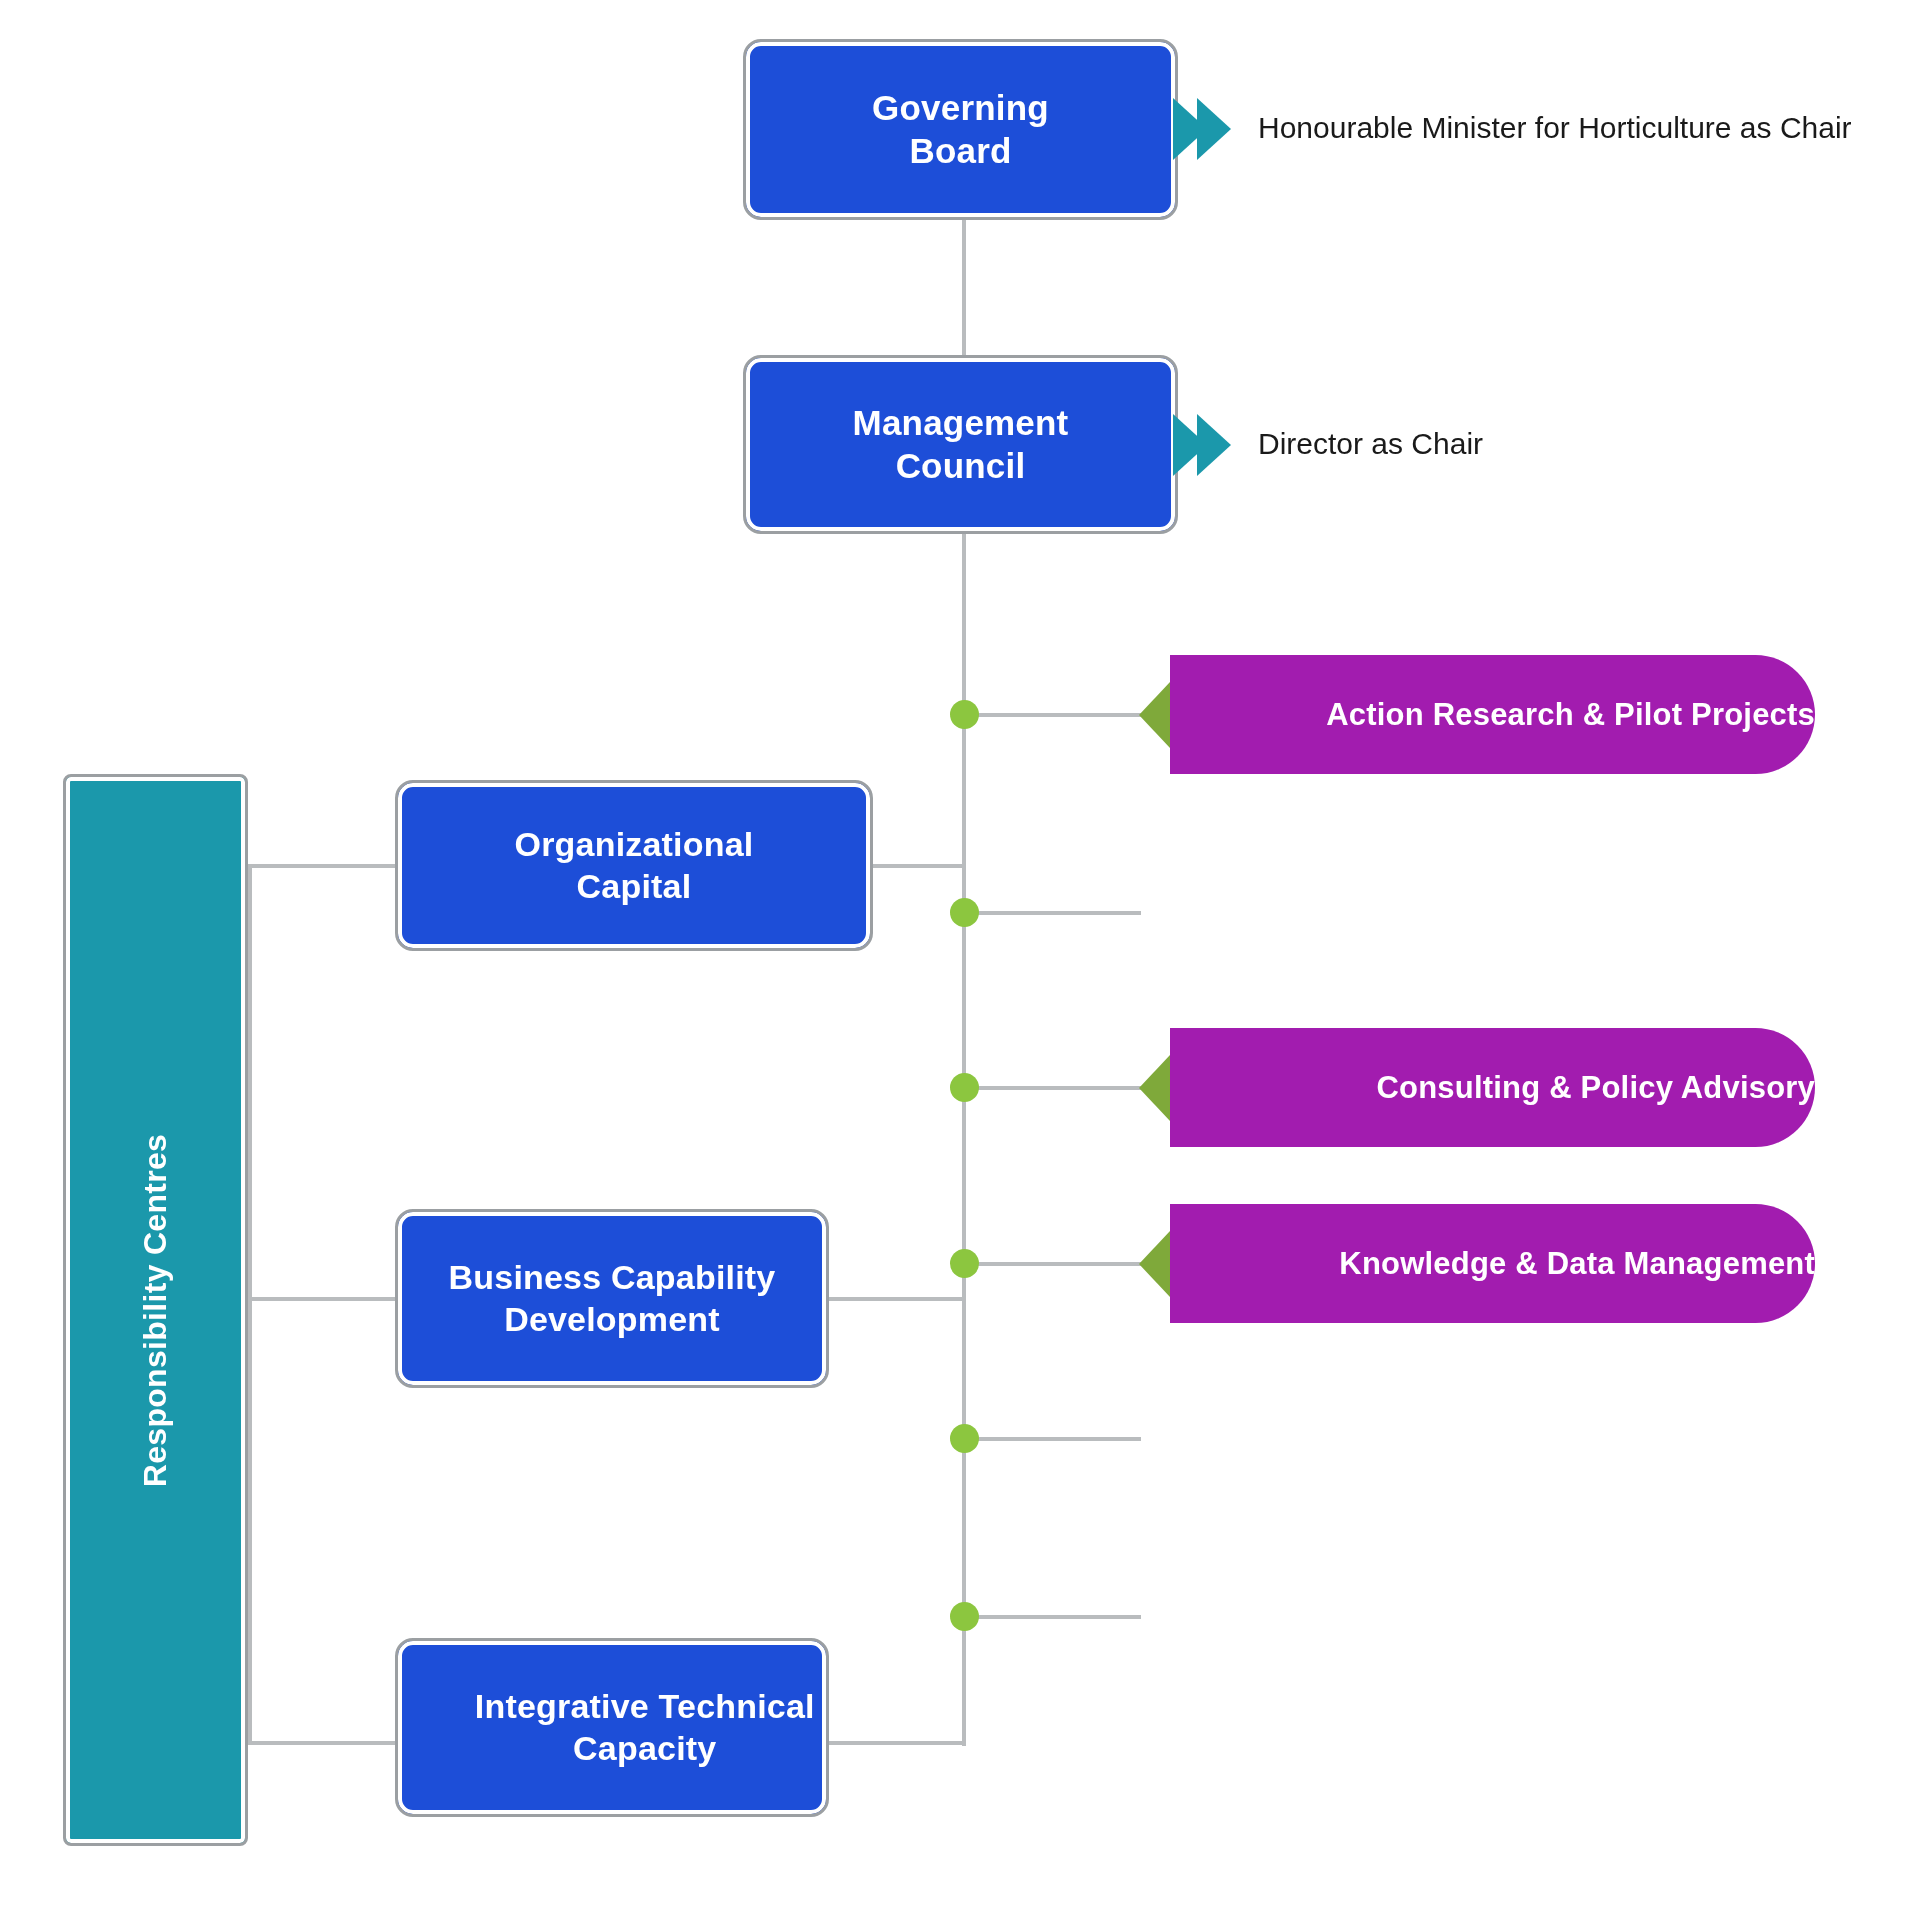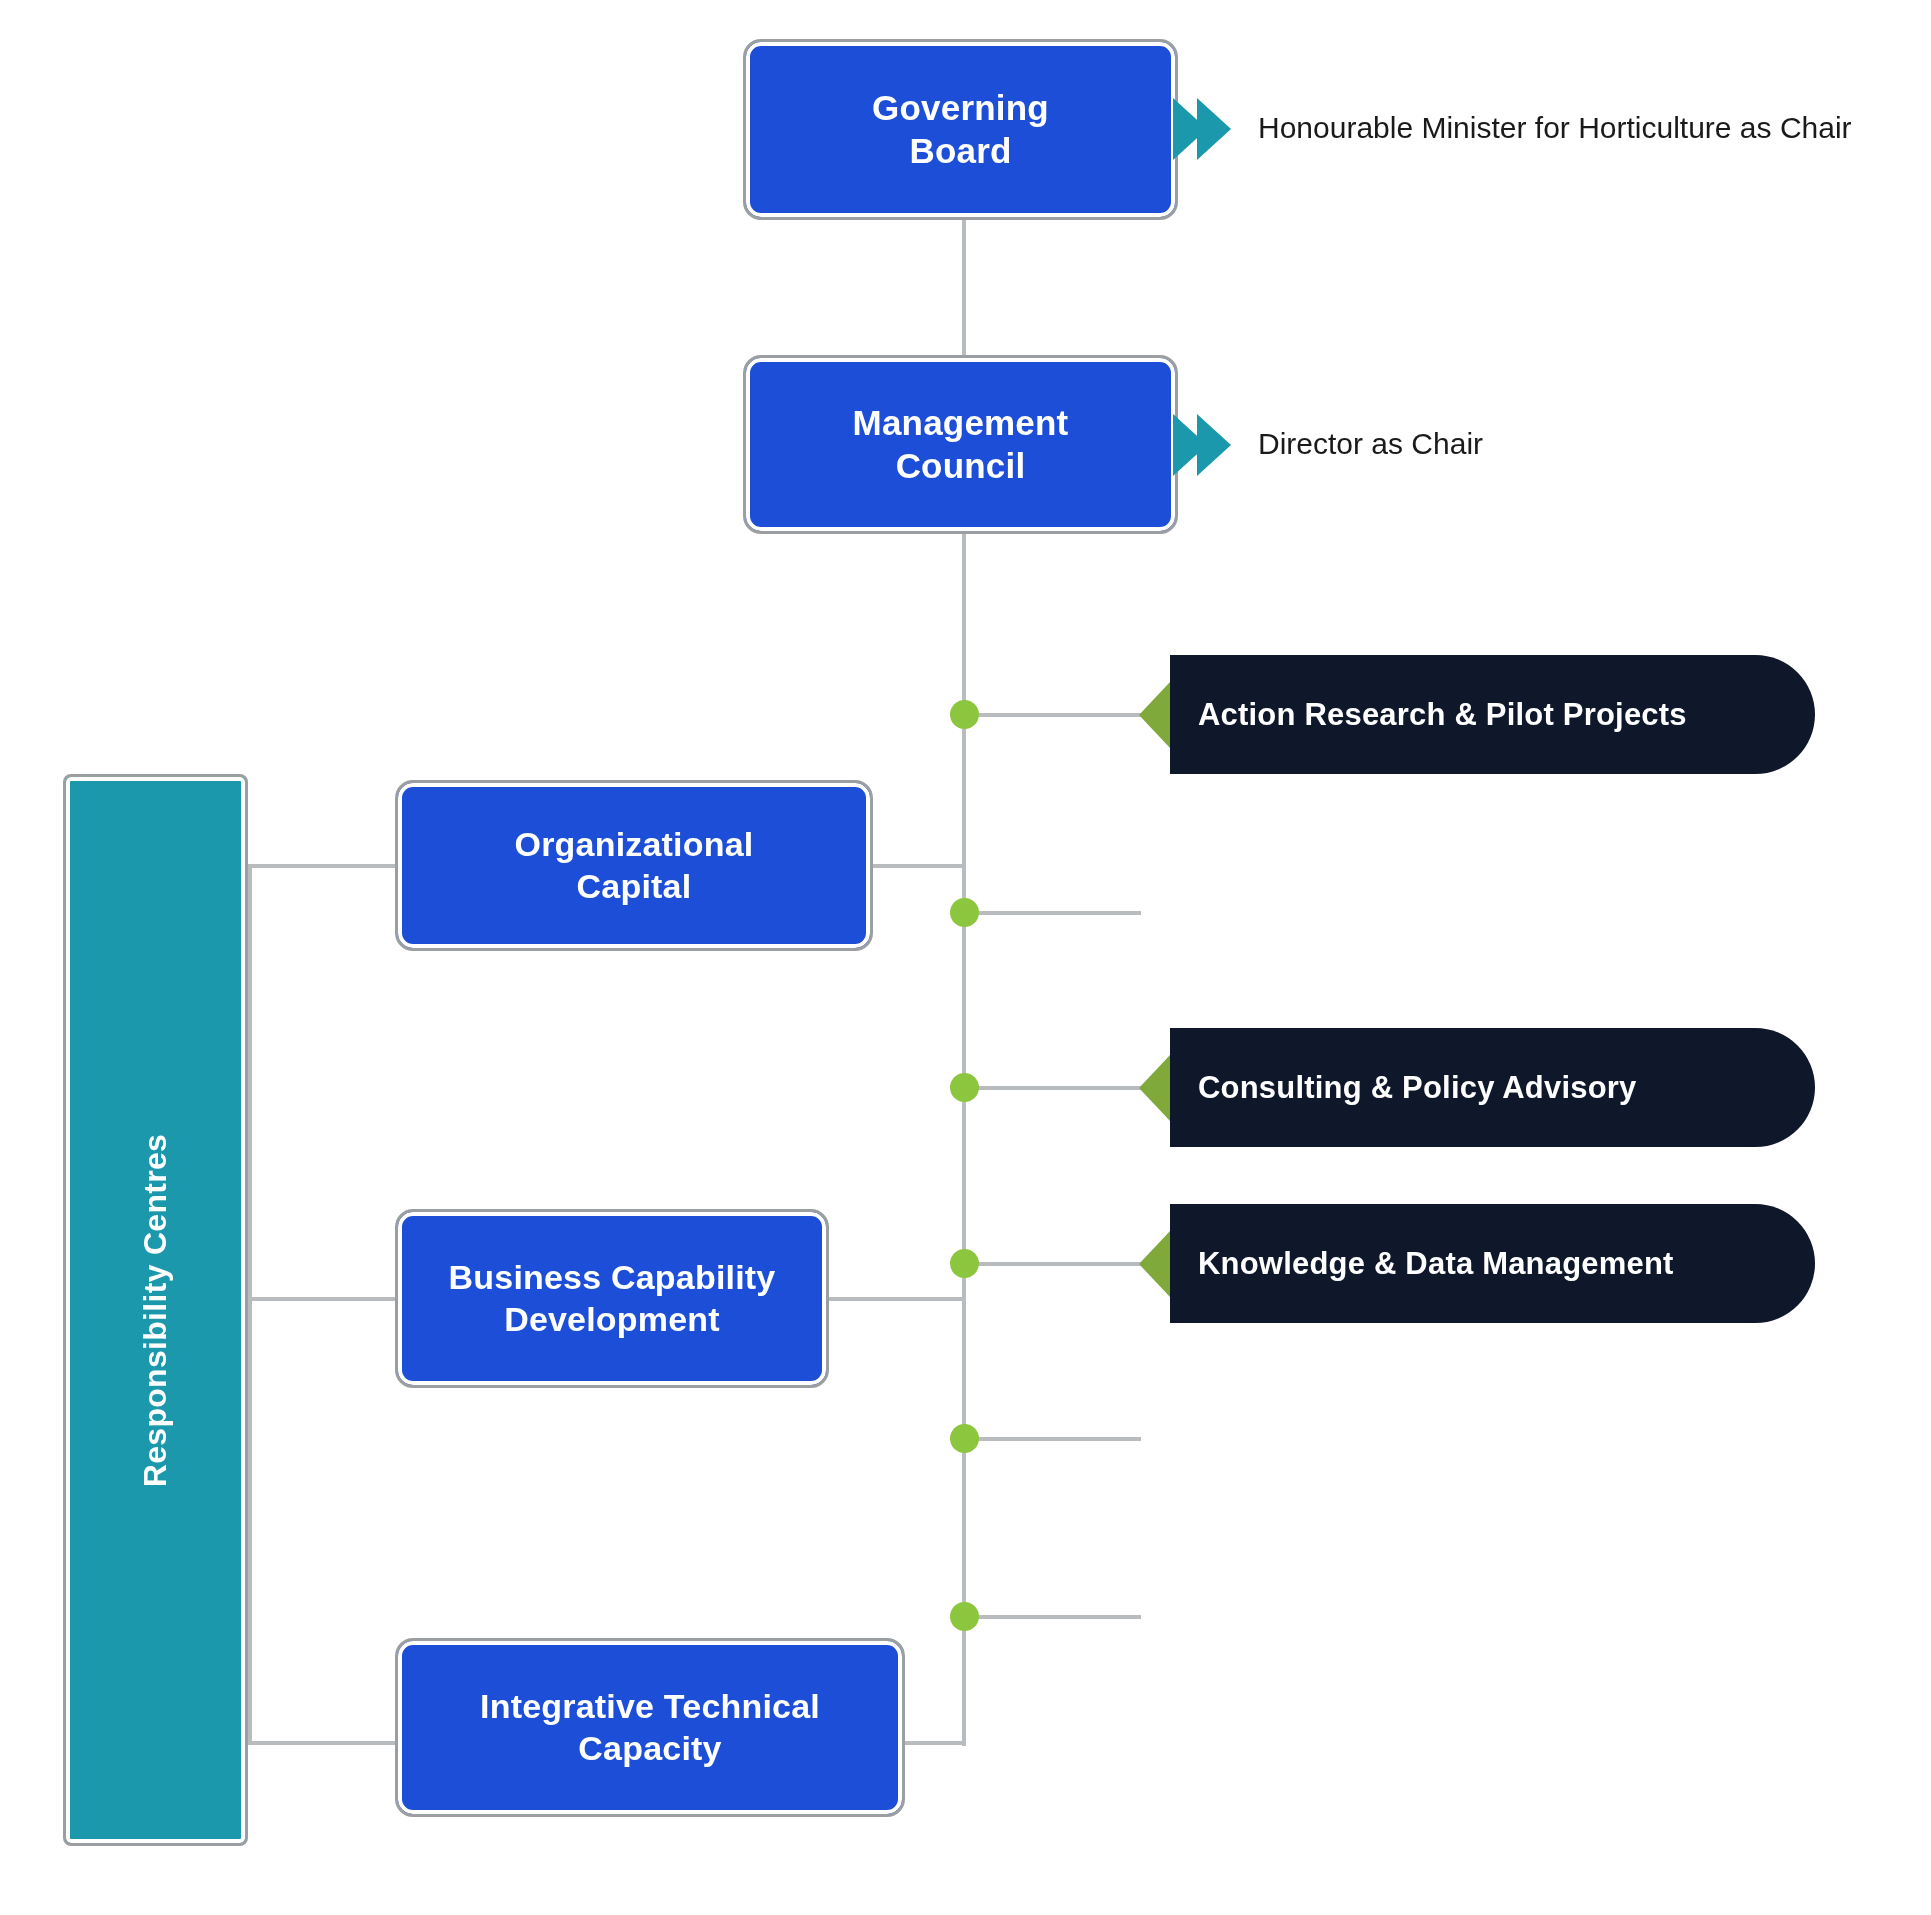--- a/index.html
+++ b/index.html
@@ -46,21 +46,21 @@
     line-height: 1.22;
     letter-spacing: 0.2px;
   }
   .teal-box .label { padding: 0 11.3px; }
 
   #governing-board  { left: 743px;  top: 39px;   width: 435px; height: 181px; font-size: 35px; }
   #management-council{ left: 743px; top: 355px;  width: 435px; height: 179px; font-size: 35px; }
 
   #org-capital      { left: 395px;  top: 780px;  width: 478px; height: 171px; font-size: 34px; }
   #business-cap     { left: 395px;  top: 1209px; width: 434px; height: 179px; font-size: 34px; }
-  #integrative-tech { left: 395px;  top: 1638px; width: 510px; height: 179px; font-size: 34px; }
+  #integrative-tech { left: 395px;  top: 1638px; width: 434px; height: 179px; font-size: 34px; justify-content: flex-end; }
 
   
   #responsibility-centres {
     position: absolute;
     left: 63px;
     top: 774px;
     width: 185px;
     height: 1072px;
     box-sizing: border-box;
     background: #1b98ab;
@@ -79,28 +79,29 @@
     font-size: 32px;
     letter-spacing: 0.3px;
   }
 
   
   .pill {
     position: absolute;
     left: 1170px;
     width: 645px;
     height: 119px;
-    background: #0f172a;
+    background: #a21caf;
     border-radius: 0 60px 60px 0;
     display: flex;
     align-items: center;
     color: #ffffff;
     font-weight: bold;
     font-size: 31px;
     letter-spacing: 0.2px;
+    justify-content: flex-end;
   }
   .pill .ptext { padding-left: 28px; }
   
   .pill .notch {
     position: absolute;
     left: -31px;
     top: 50%;
     width: 0;
     height: 0;
     margin-top: -33px;

